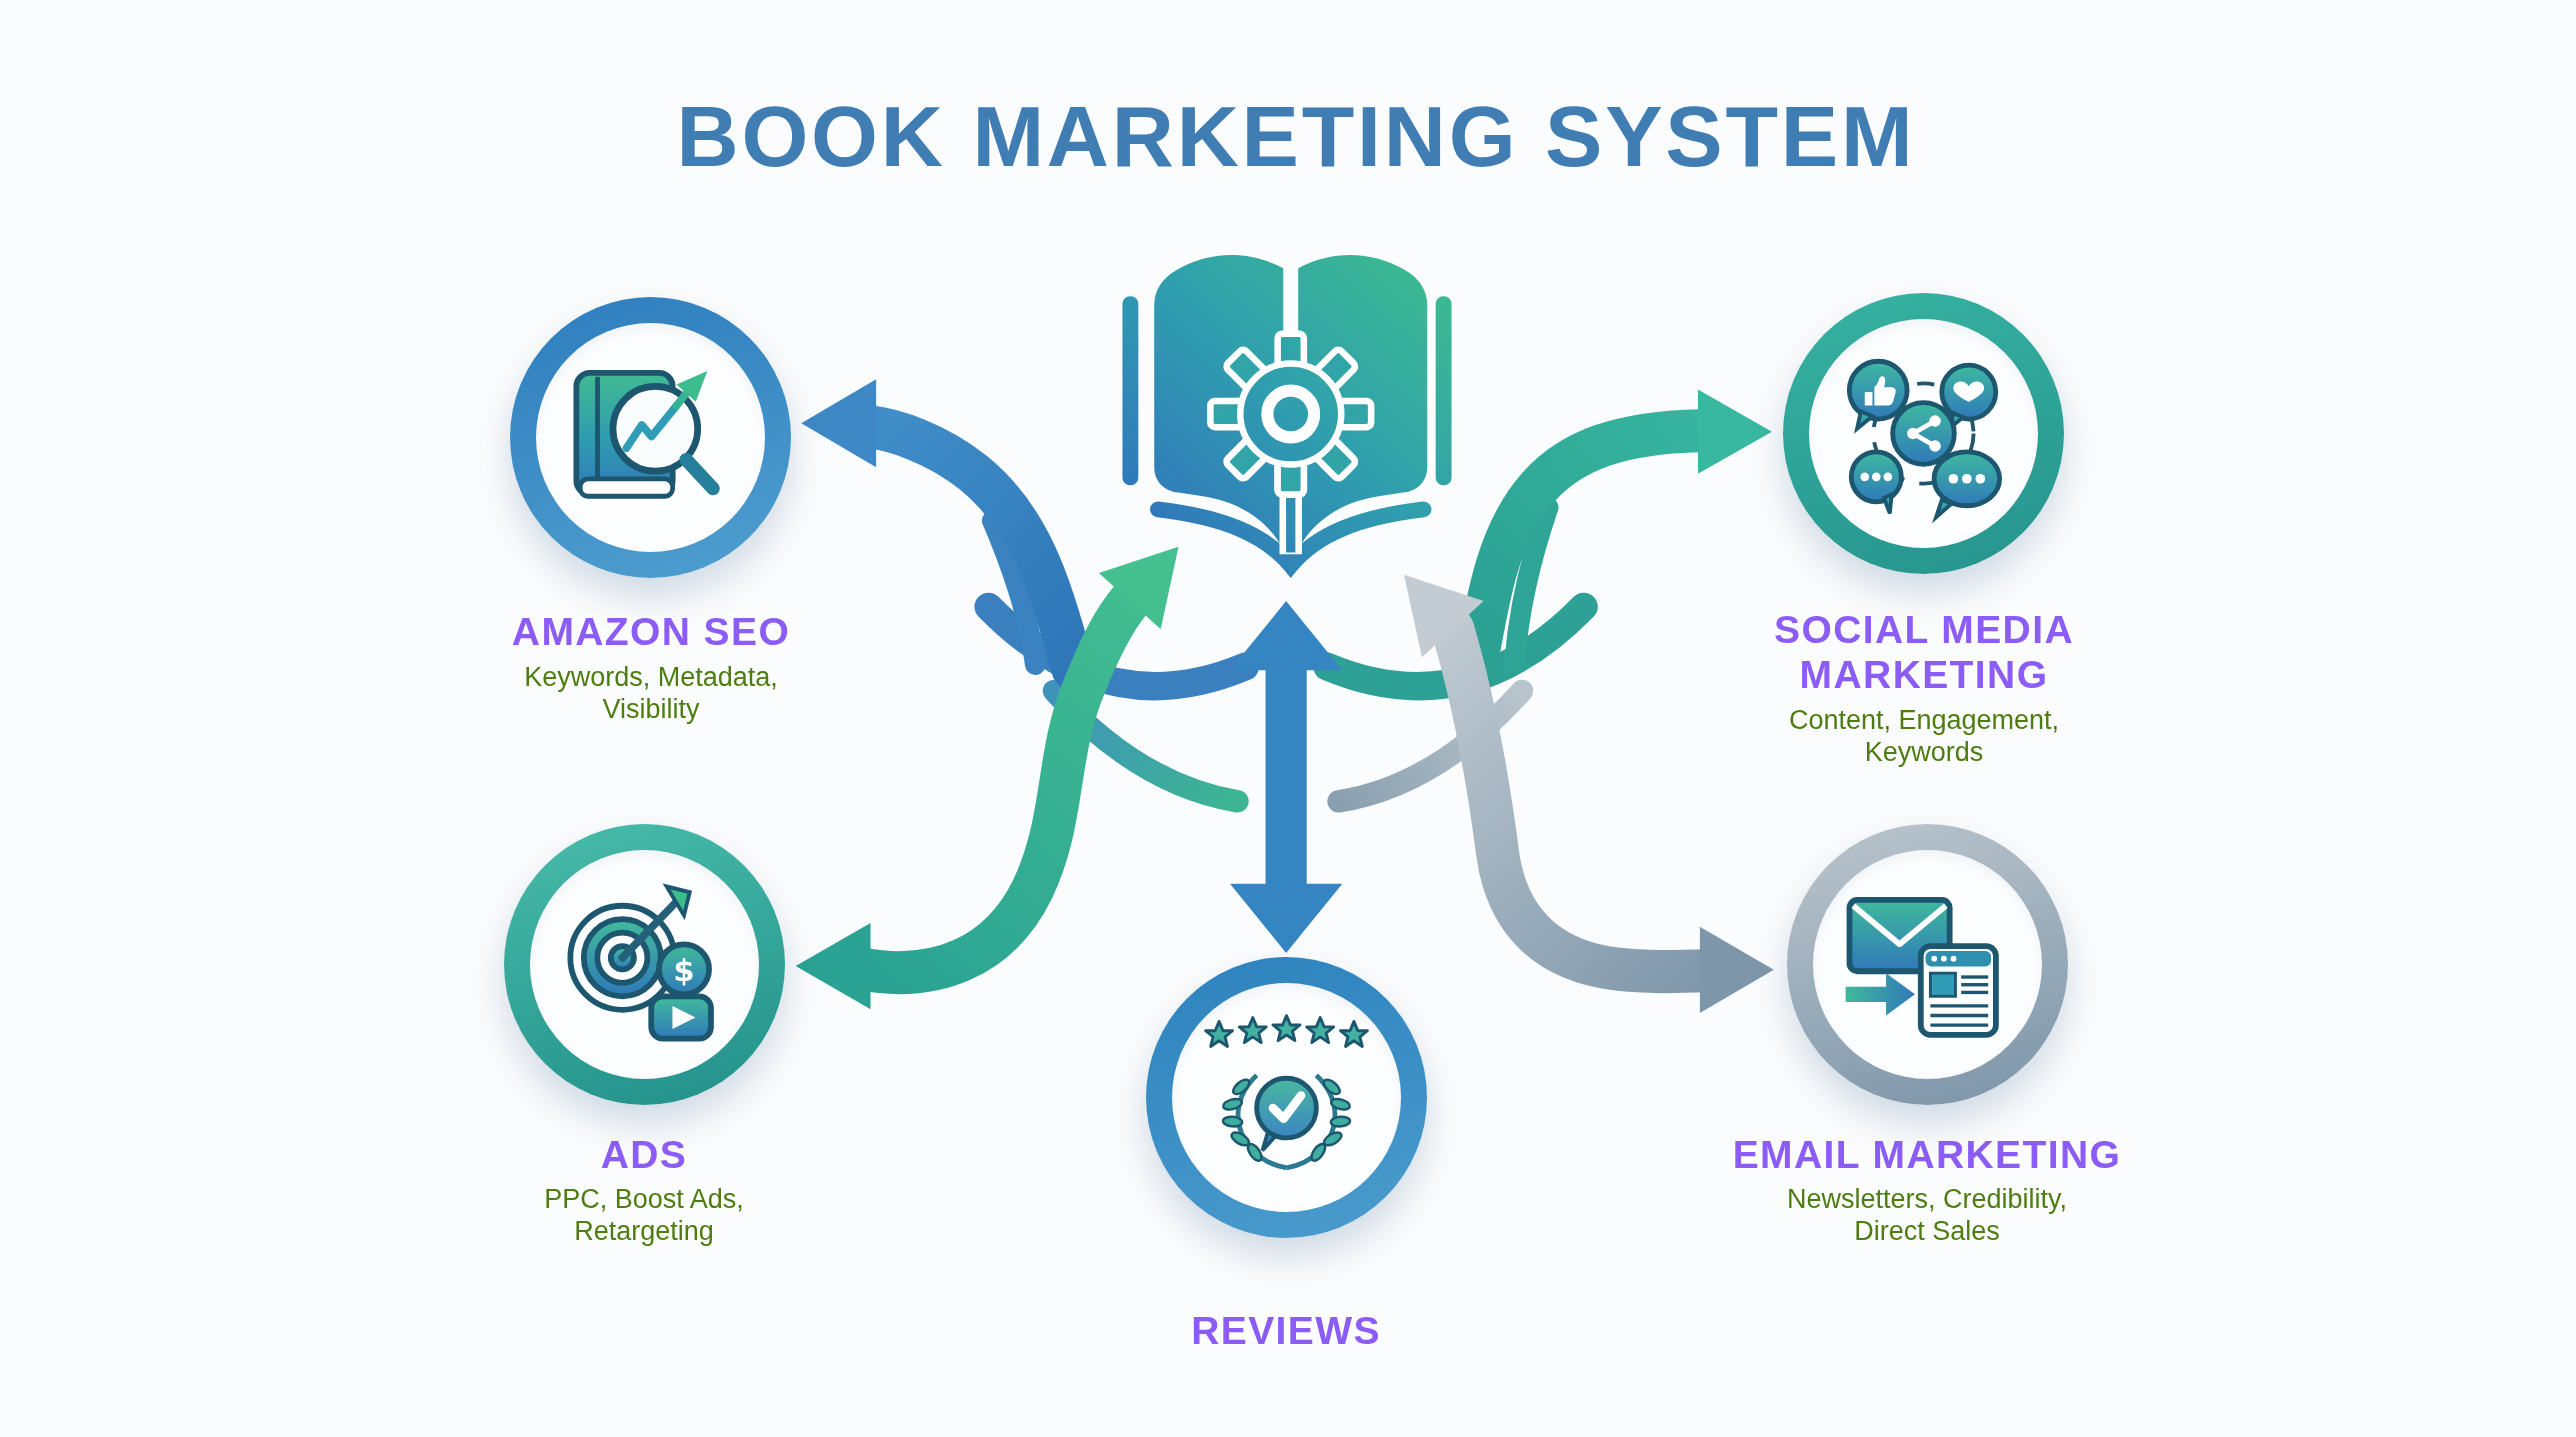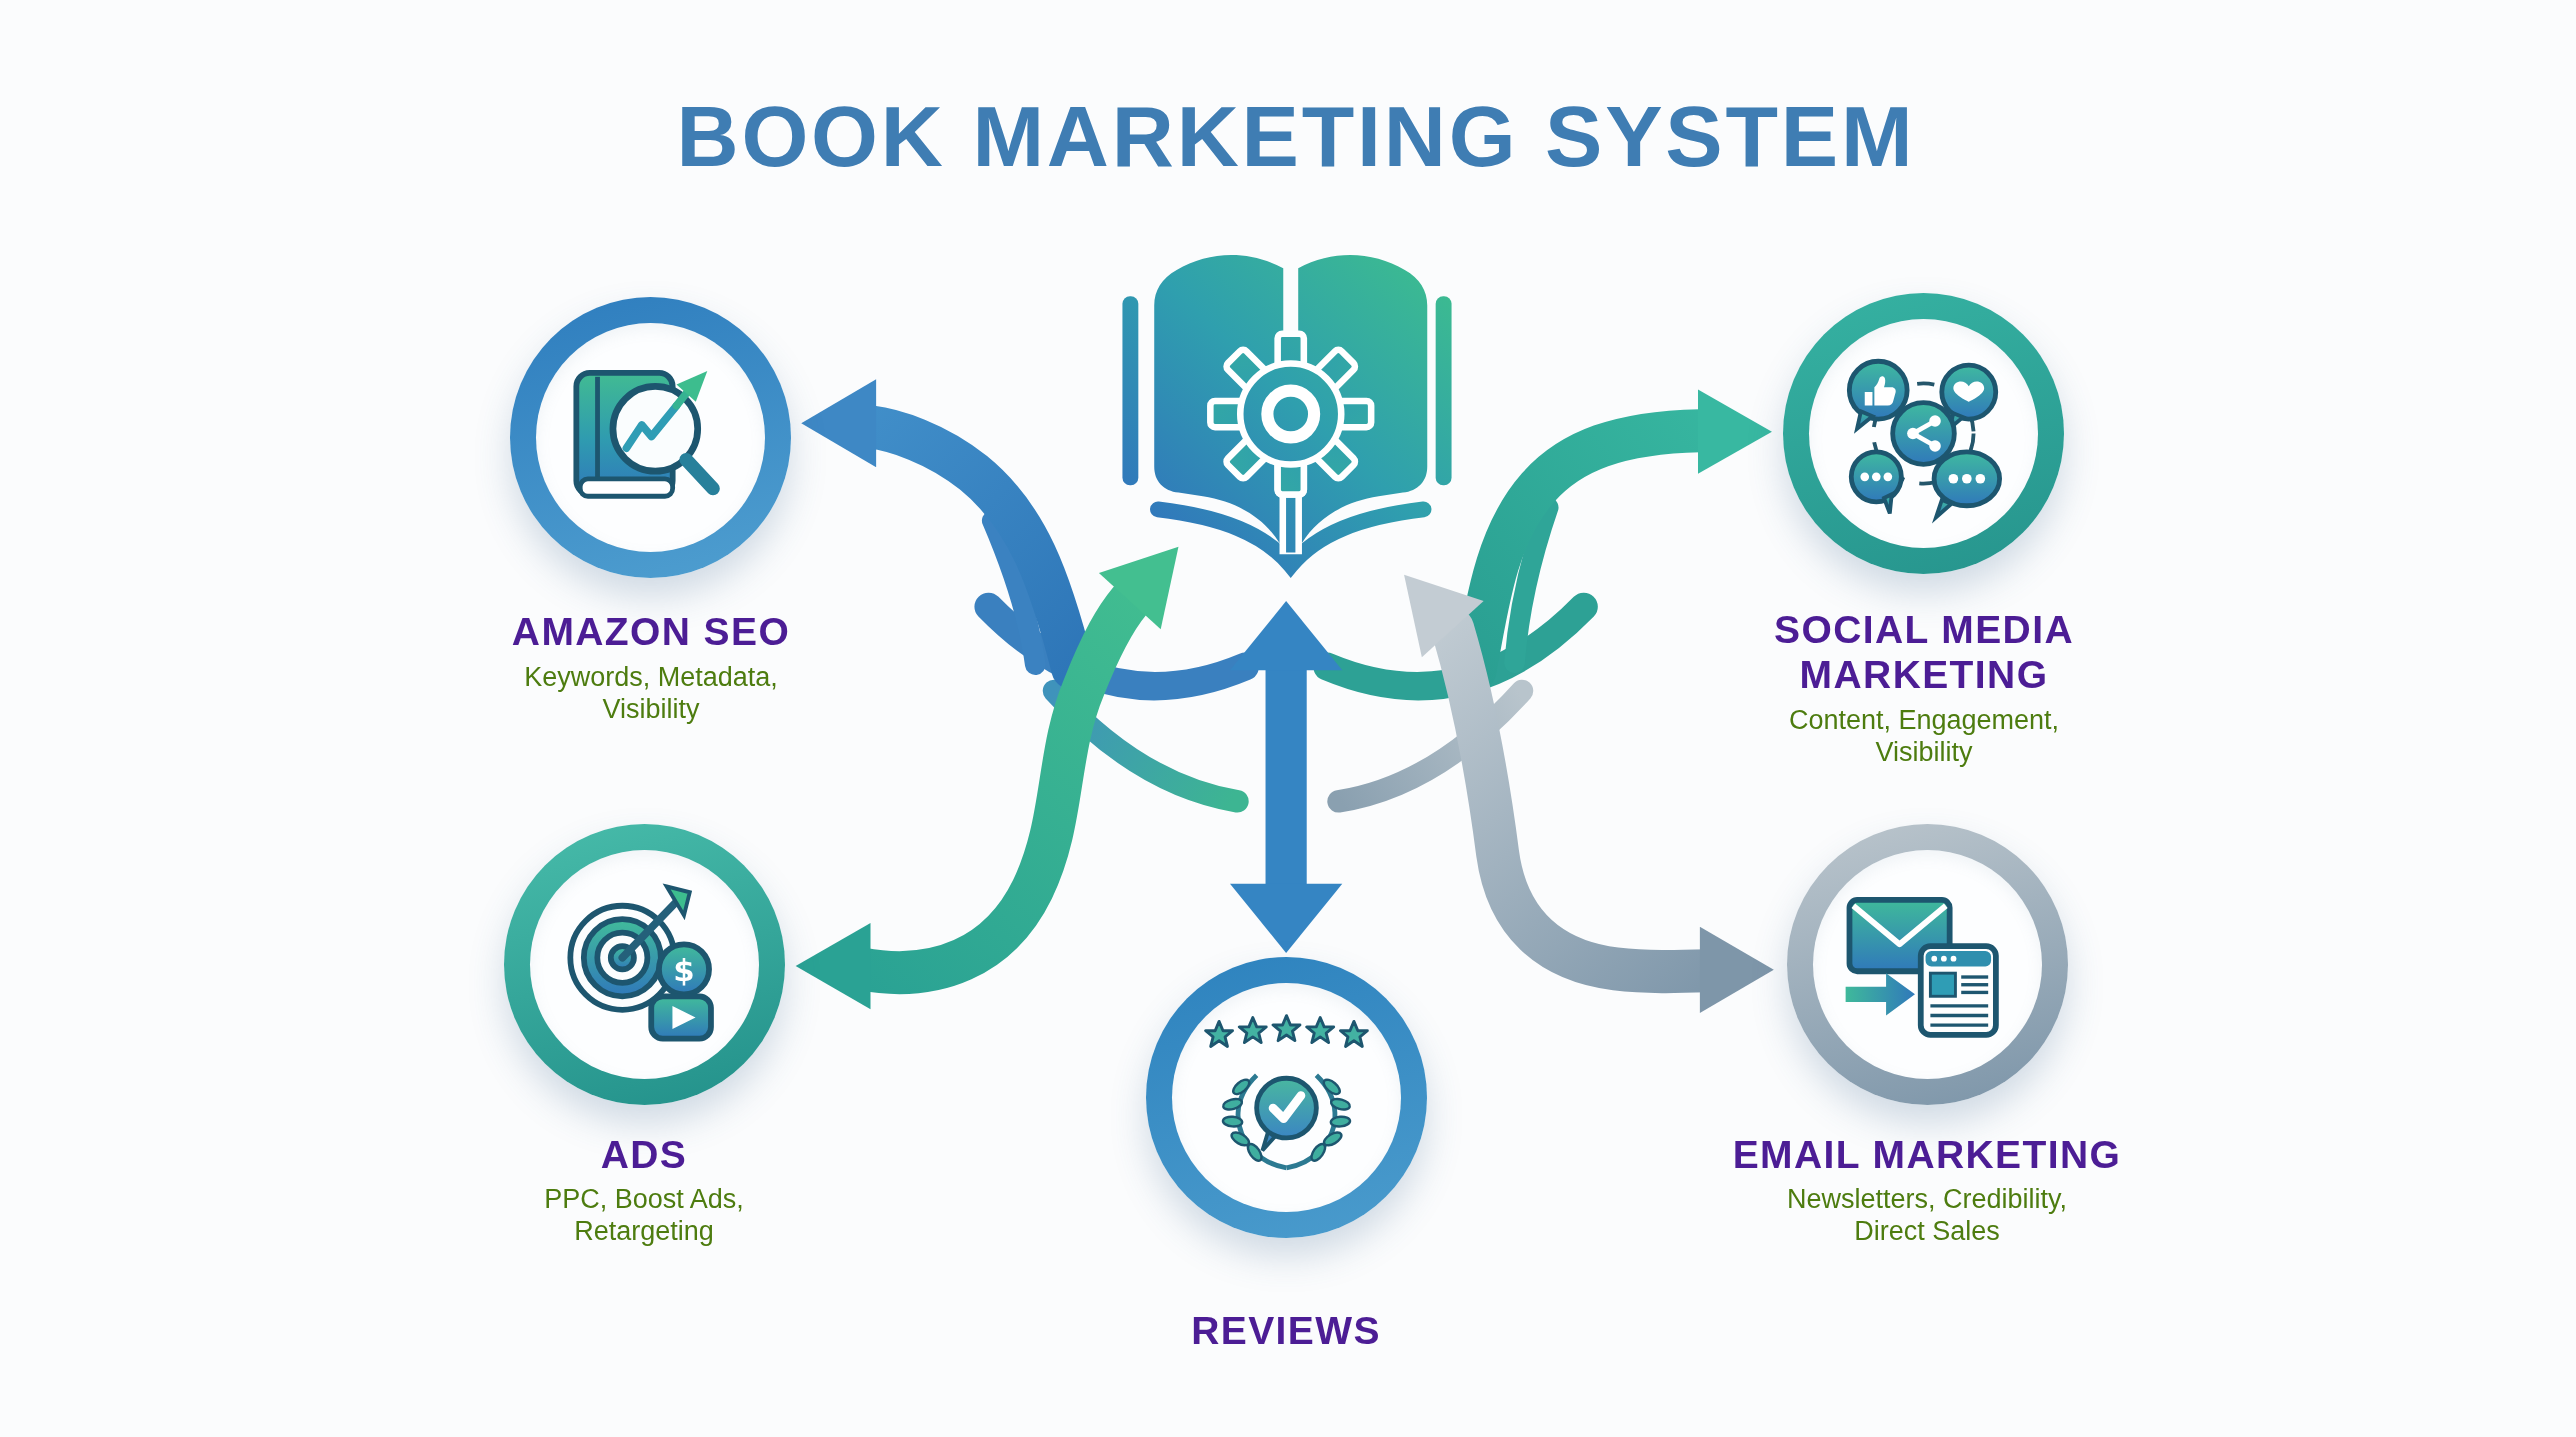--- a/index.html
+++ b/index.html
@@ -21,21 +21,21 @@
     box-shadow:0 19px 36px rgba(60,100,140,.22);
   }
   .inner{
     position:absolute;inset:26px;background:#fdfeff;border-radius:50%;
     display:flex;align-items:center;justify-content:center;
     box-shadow:inset 0 5.6px 15px rgba(120,150,170,.10);
   }
   .node-title{
     position:absolute;width:580px;transform:translateX(-50%);
     text-align:center;font-size:39px;line-height:45px;font-weight:bold;
-    letter-spacing:1.4px;color:#4c1d95;white-space:pre-line;
+    letter-spacing:1.4px;color:#8b5cf6;white-space:pre-line;
   }
   .node-sub{
     position:absolute;width:580px;transform:translateX(-50%);
     text-align:center;font-size:27px;line-height:32px;
     color:#4d7c0f;white-space:pre-line;
   }
 </style>
 </head>
 <body>
 
@@ -224,21 +224,21 @@
               <circle cx="107" cy="82" r="6" fill="#fff"></circle>
               <circle cx="107" cy="108" r="6" fill="#fff"></circle>
           </g>
         </svg>
       </div>
     </div>
   </div>
   <div class="node-title" style="left:1924px;top:607px">SOCIAL MEDIA
 MARKETING</div>
   <div class="node-sub" style="left:1924px;top:704px">Content, Engagement,
-Visibility</div>
+Keywords</div>
 
   <div class="node" style="left:504px;top:824px">
     <div class="ring" style="background: linear-gradient(165deg, rgb(72, 188, 170), rgb(34, 144, 138));">
       <div class="inner">
         <svg width="183" height="183" viewBox="0 0 190 190">
           <defs>
             <linearGradient id="adg" x1="0" y1="0" x2="0" y2="1">
               <stop offset="0" stop-color="#41bb9b"></stop>
                 <stop offset="1" stop-color="#3079ba"></stop>
             </linearGradient>

